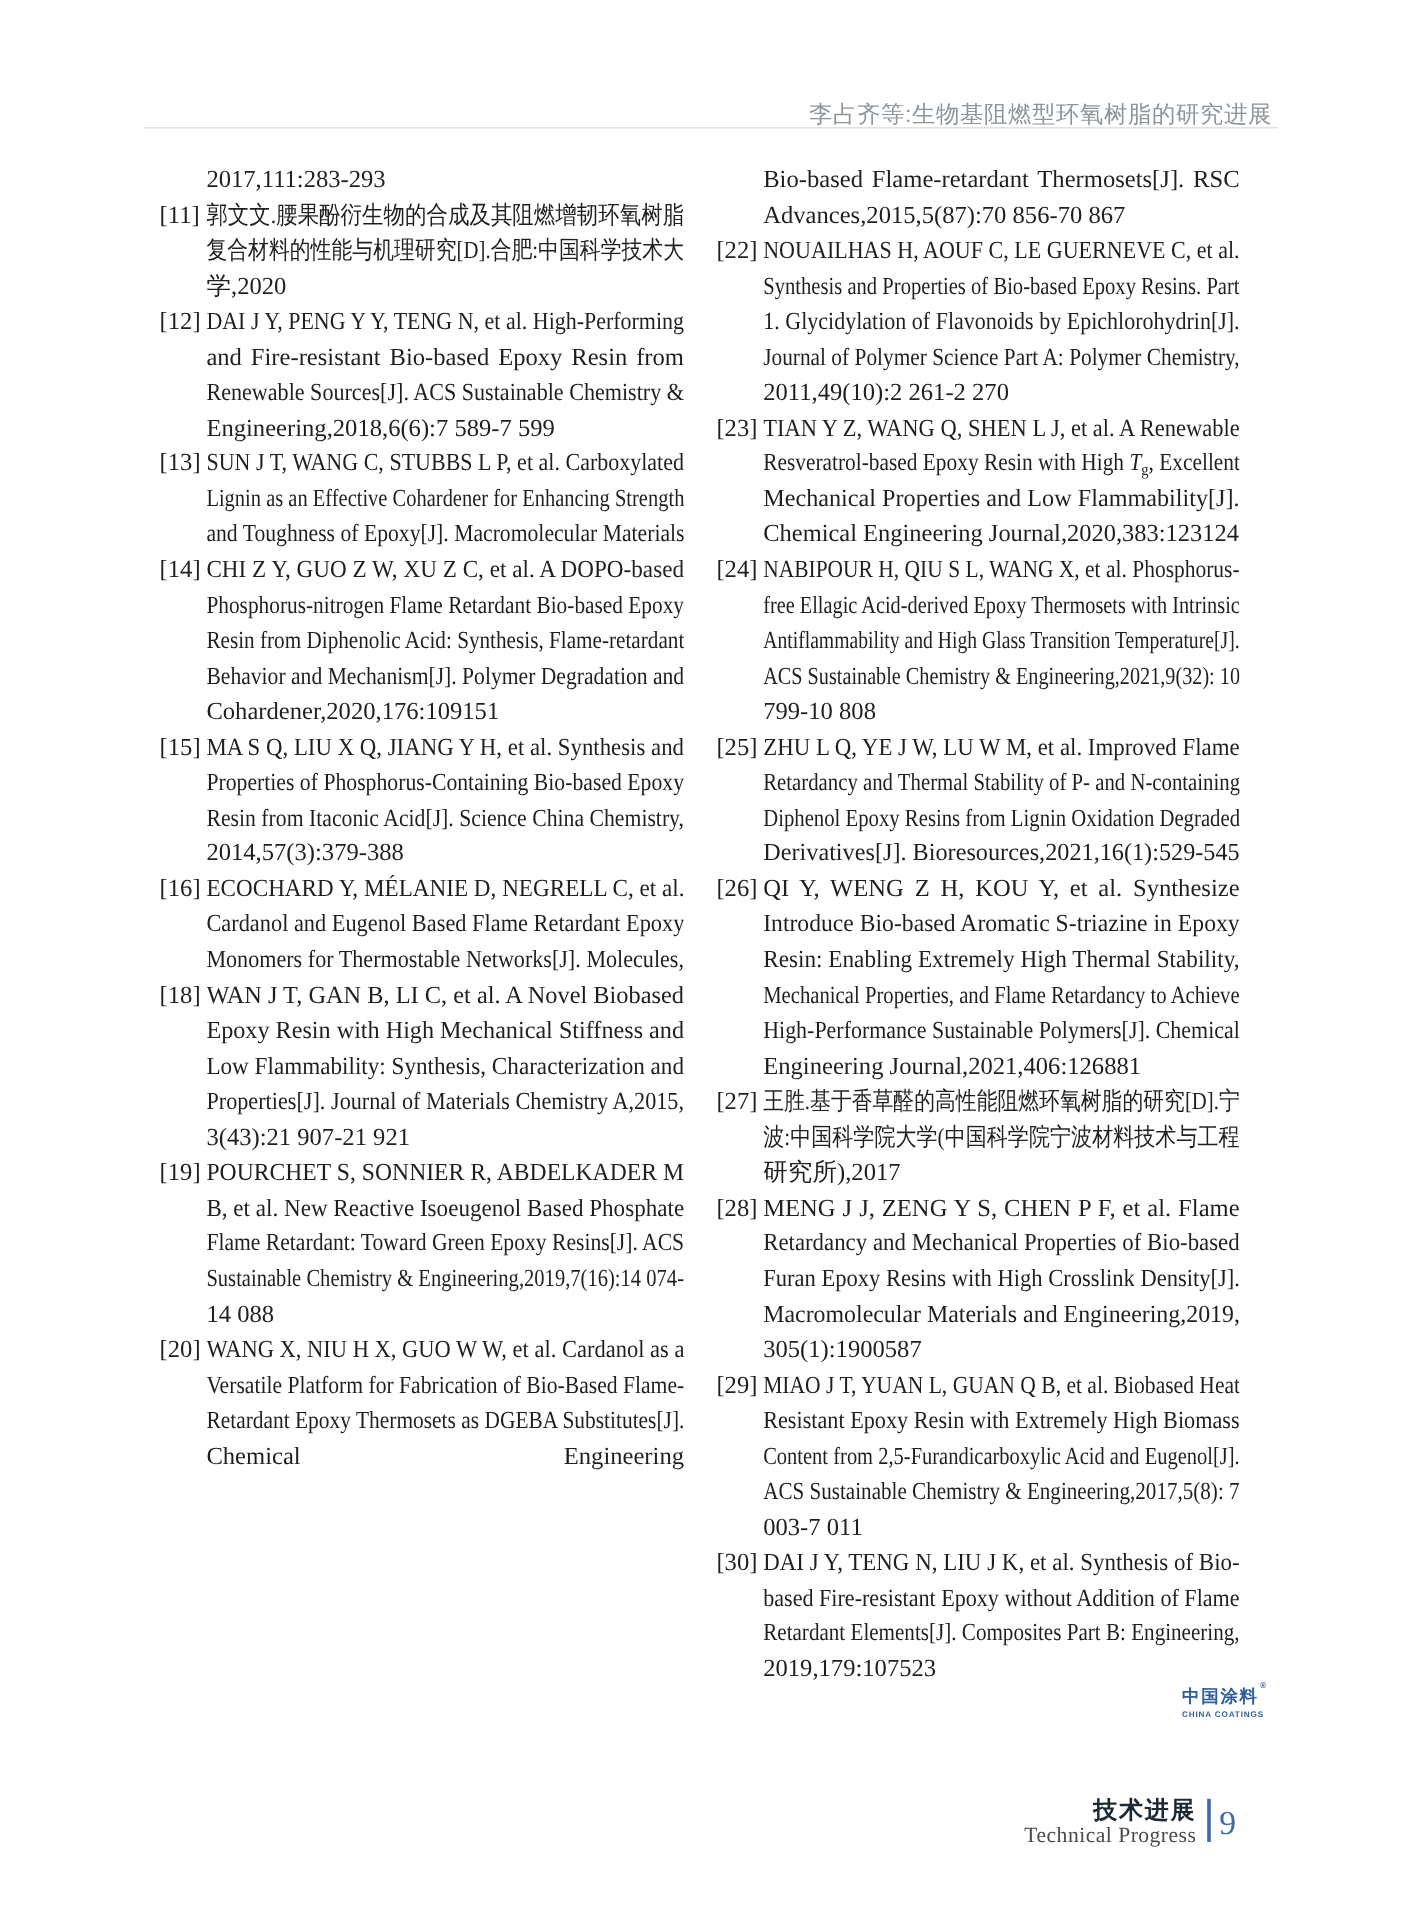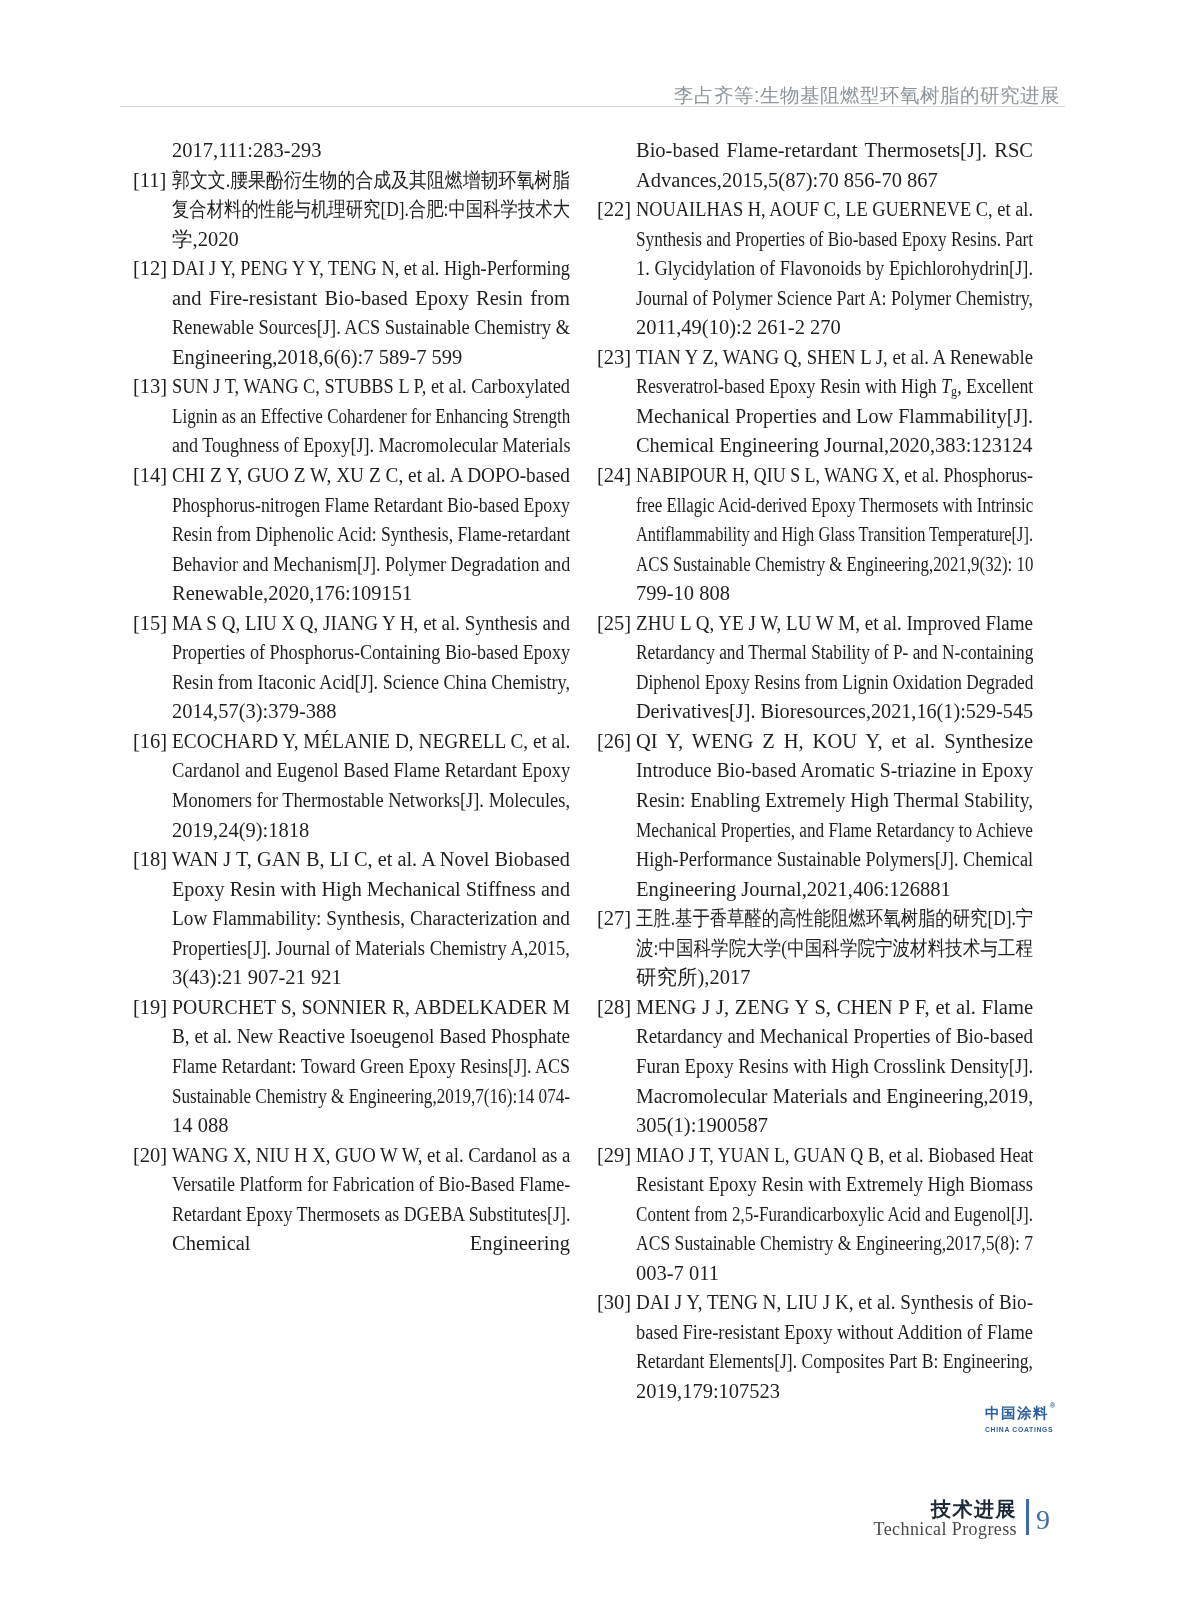--- a/index.html
+++ b/index.html
@@ -32,21 +32,21 @@
   
   .logo{
     position:absolute;top:1404px;left:985px;width:64px;text-align:center;
     font-family:"Liberation Sans","DejaVu Sans",sans-serif;color:#2e5f9e;
   }
   .logo-cn{font-size:14.5px;font-weight:bold;letter-spacing:1.5px;white-space:nowrap;position:relative;}
   .logo-reg{font-size:7px;position:absolute;top:-2px;margin-left:1px;letter-spacing:0;}
   .logo-en{font-size:6.8px;font-weight:bold;letter-spacing:.7px;margin-top:3px;white-space:nowrap;}
   
   .page-footer{
-    position:absolute;top:1497px;right:137px;
+    position:absolute;top:1497px;right:157px;
     display:flex;align-items:flex-start;
   }
   .sec{ text-align:right; }
   .sec-cn{
     font-family:"Liberation Sans","DejaVu Sans",sans-serif;
     font-size:20px;font-weight:bold;letter-spacing:1.5px;color:#1c2834;
     line-height:24px;
   }
   .sec-en{
     font-family:"Liberation Serif","DejaVu Serif",serif;
@@ -98,39 +98,38 @@
           <div class="ln just" style="white-space: nowrap; width: 452px; transform: scaleX(0.880531);">and Toughness of Epoxy[J]. Macromolecular Materials</div>
         </div>
       </div>
       <div class="entry">
         <div class="num">[14]</div>
         <div class="body">
           <div class="ln just" style="white-space: nowrap; width: 423px; transform: scaleX(0.940898);">CHI Z Y, GUO Z W, XU Z C, et al. A DOPO-based</div>
           <div class="ln just" style="white-space: nowrap; width: 459px; transform: scaleX(0.867102);">Phosphorus-nitrogen Flame Retardant Bio-based Epoxy</div>
           <div class="ln just" style="white-space: nowrap; width: 462px; transform: scaleX(0.861472);">Resin from Diphenolic Acid: Synthesis, Flame-retardant</div>
           <div class="ln just" style="white-space: nowrap; width: 453px; transform: scaleX(0.878587);">Behavior and Mechanism[J]. Polymer Degradation and</div>
-          <div class="ln" style="">Renewable,2020,176:109151</div>
+          <div class="ln" style="">Cohardener,2020,176:109151</div>
         </div>
       </div>
       <div class="entry">
         <div class="num">[15]</div>
         <div class="body">
           <div class="ln just" style="white-space: nowrap; width: 429px; transform: scaleX(0.927739);">MA S Q, LIU X Q, JIANG Y H, et al. Synthesis and</div>
           <div class="ln just" style="white-space: nowrap; width: 451px; transform: scaleX(0.882483);">Properties of Phosphorus-Containing Bio-based Epoxy</div>
           <div class="ln just" style="white-space: nowrap; width: 451px; transform: scaleX(0.882483);">Resin from Itaconic Acid[J]. Science China Chemistry,</div>
           <div class="ln" style="">2014,57(3):379-388</div>
         </div>
       </div>
       <div class="entry">
         <div class="num">[16]</div>
         <div class="body">
           <div class="ln just" style="white-space: nowrap; width: 423px; transform: scaleX(0.940898);">ECOCHARD Y, MÉLANIE D, NEGRELL C, et al.</div>
           <div class="ln just" style="white-space: nowrap; width: 438px; transform: scaleX(0.908676);">Cardanol and Eugenol Based Flame Retardant Epoxy</div>
           <div class="ln just" style="white-space: nowrap; width: 443px; transform: scaleX(0.89842);">Monomers for Thermostable Networks[J]. Molecules,</div>
-          <div class="ln" style="">2019,24(9):1818</div>
         </div>
       </div>
       <div class="entry">
         <div class="num">[18]</div>
         <div class="body">
           <div class="ln just" style="white-space: nowrap; width: 402px; transform: scaleX(0.99005);">WAN J T, GAN B, LI C, et al. A Novel Biobased</div>
           <div class="ln just" style="white-space: nowrap; width: 405px; transform: scaleX(0.982716);">Epoxy Resin with High Mechanical Stiffness and</div>
           <div class="ln just" style="white-space: nowrap; width: 423px; transform: scaleX(0.940898);">Low Flammability: Synthesis, Characterization and</div>
           <div class="ln just" style="white-space: nowrap; width: 441px; transform: scaleX(0.902494);">Properties[J]. Journal of Materials Chemistry A,2015,</div>
           <div class="ln" style="">3(43):21 907-21 921</div>

